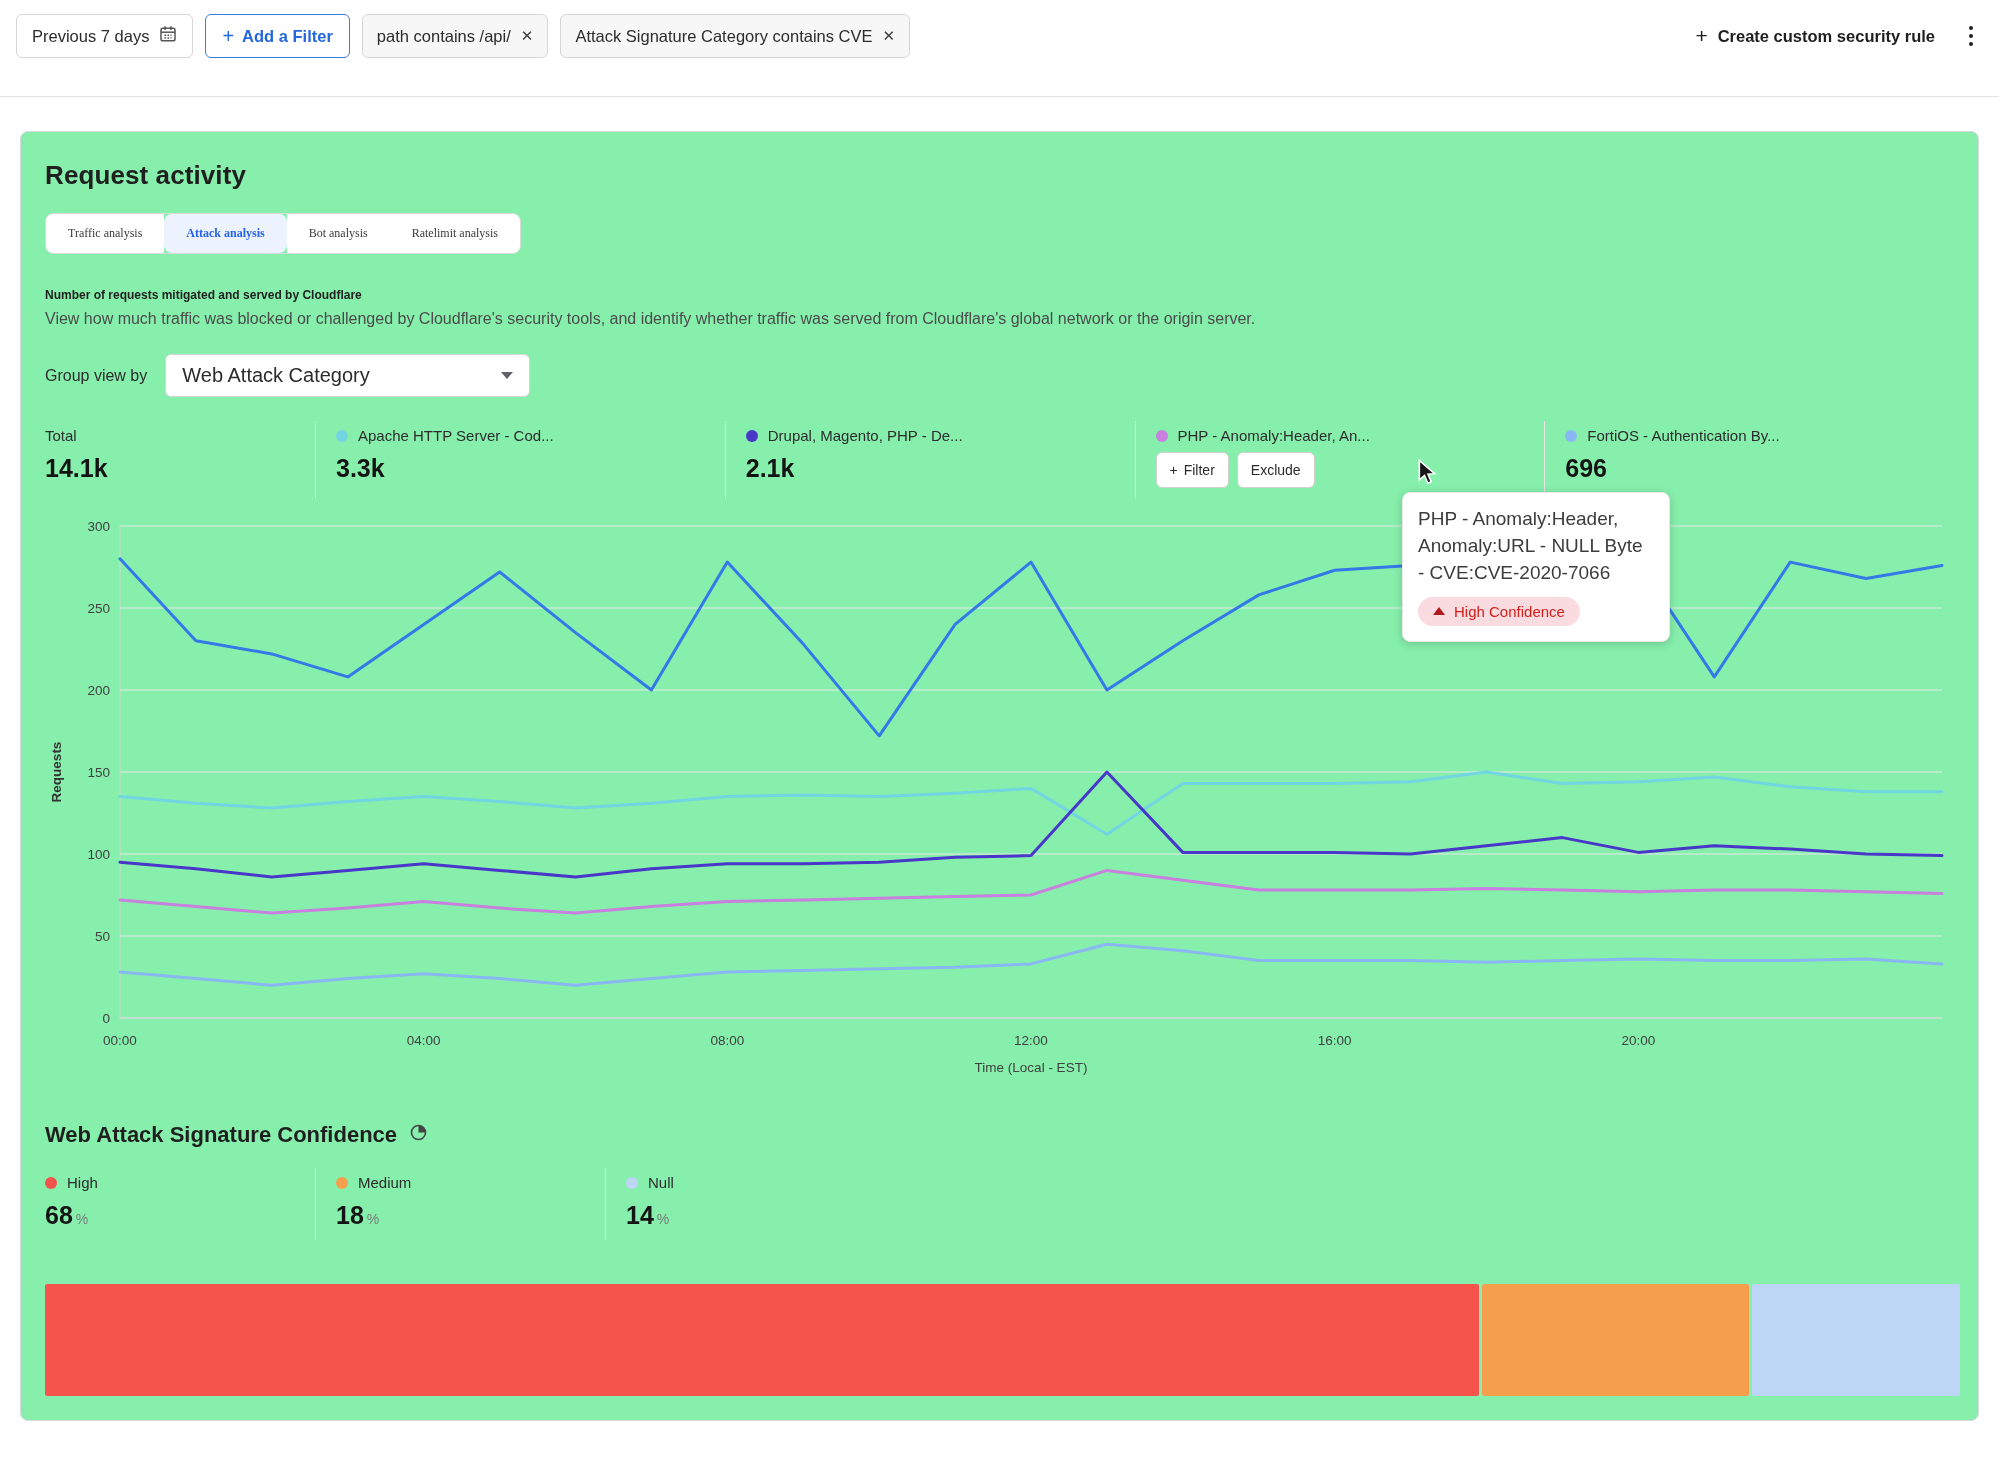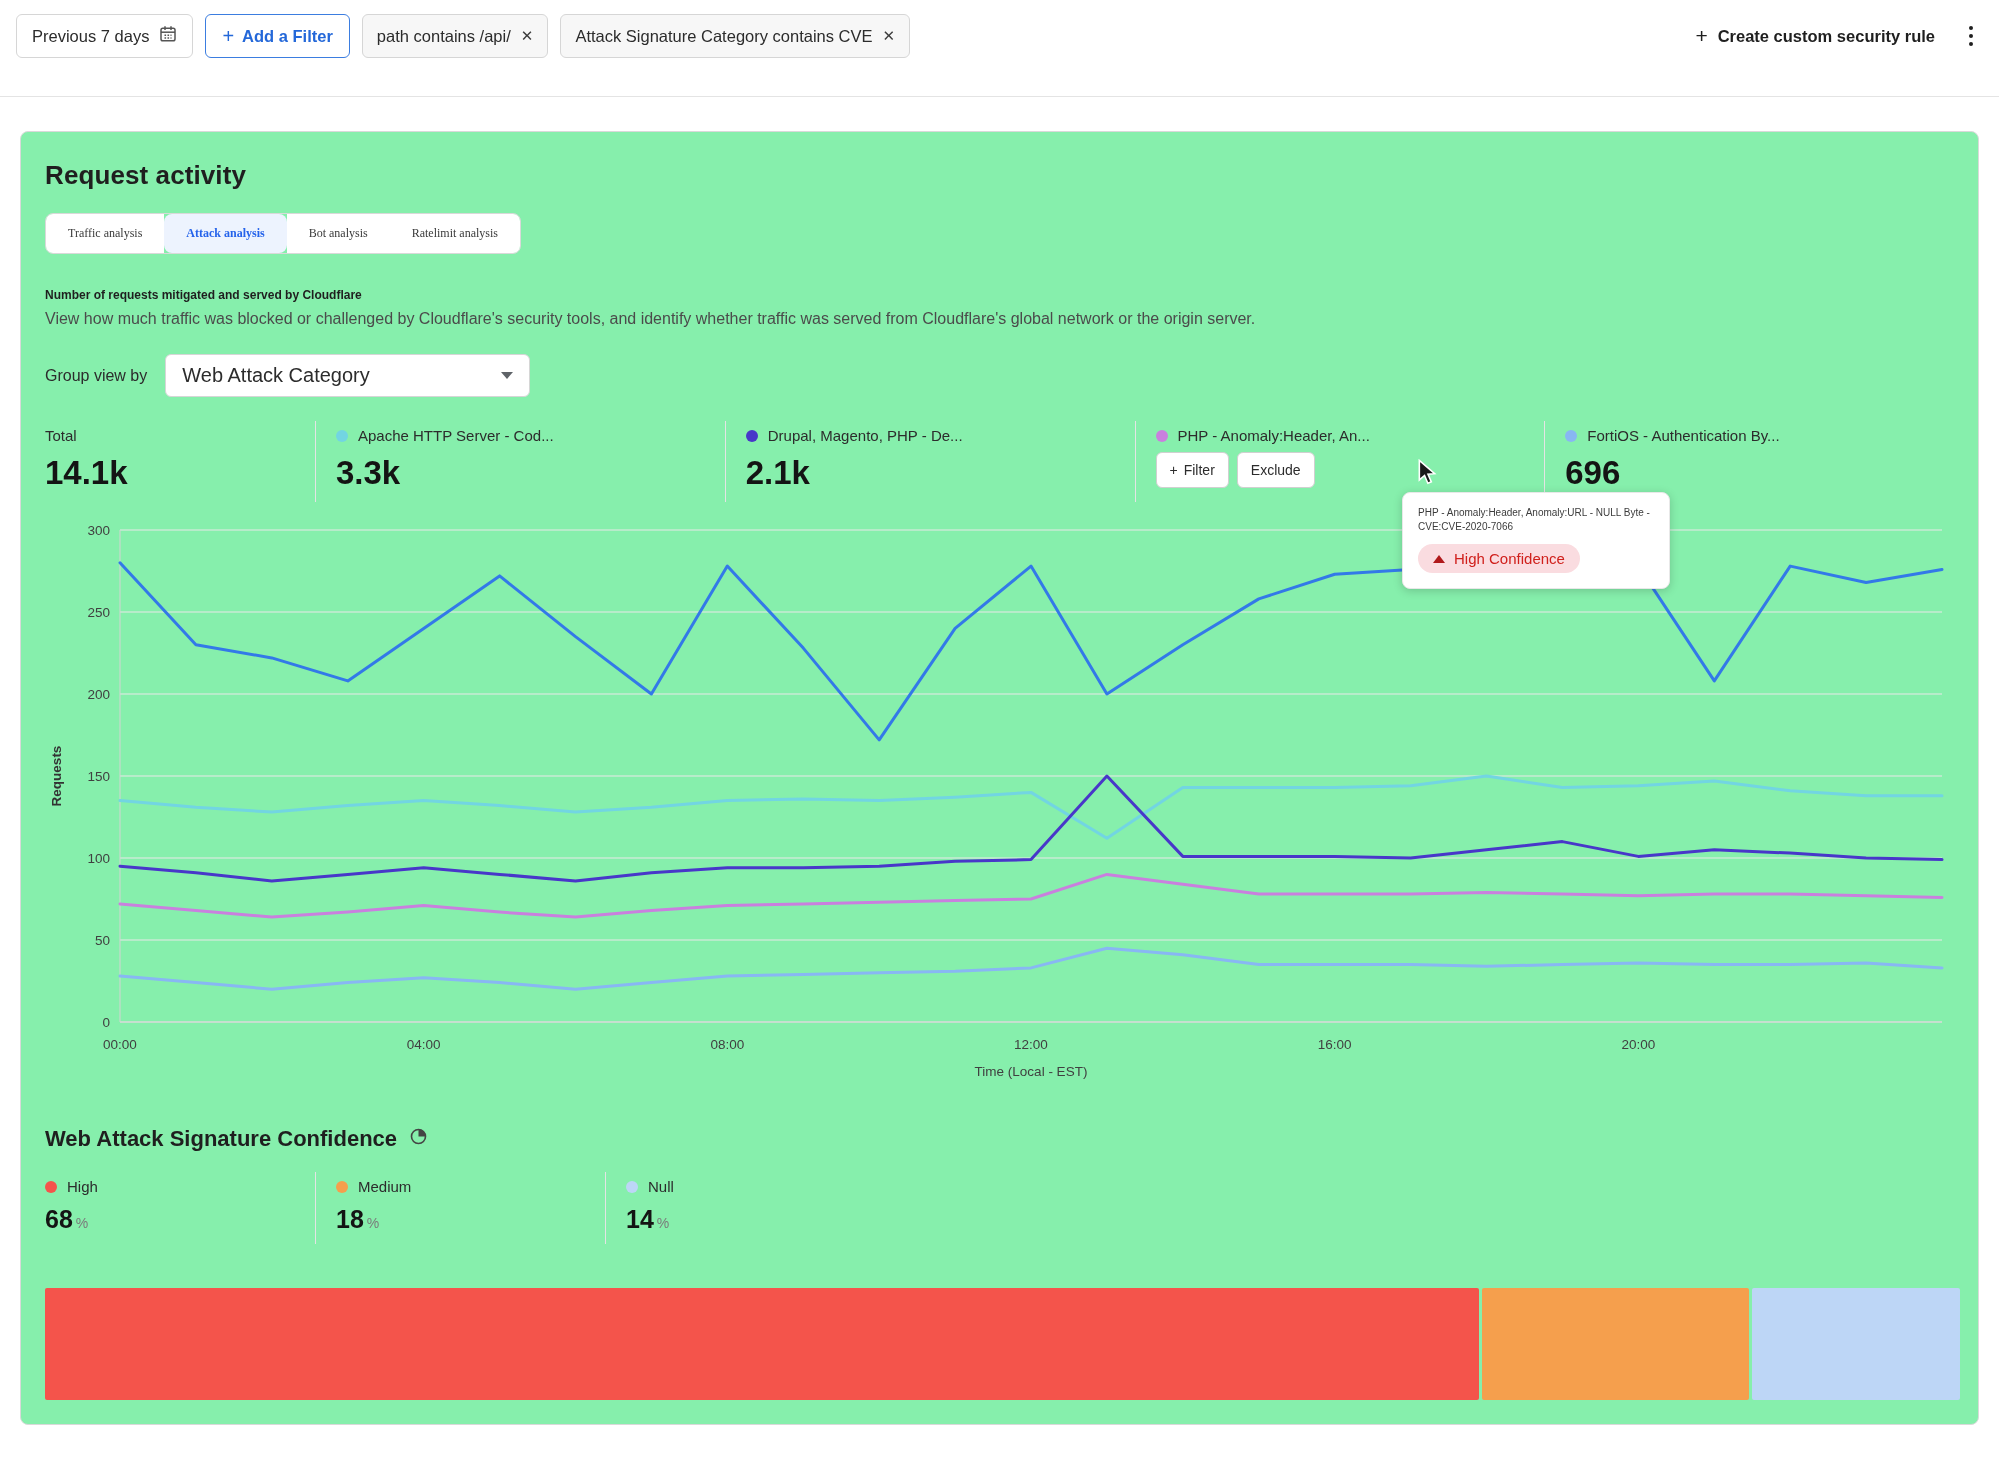--- a/index.html
+++ b/index.html
@@ -35,41 +35,41 @@
   .groupby label { font-size:16px; color:#2c2c2c; }
   .select { width:365px; height:43px; border:1px solid #d6d6d6; border-radius:6px; background:#fff;
     display:flex; align-items:center; justify-content:space-between; padding:0 16px; font-size:20px; color:#2c2c2c; cursor:pointer; }
   .caret { width:0; height:0; border-left:6px solid transparent; border-right:6px solid transparent; border-top:7px solid #5f6368; }
   
   .stats { display:flex; margin-top:24px; }
   .stat { flex:1; padding:6px 20px 10px; border-left:1px solid #e4e4e4; }
   .stat:first-child { flex:0 0 270px; border-left:none; padding-left:0; }
   .stat-label { display:flex; align-items:center; gap:10px; font-size:15px; color:#2c2c2c; white-space:nowrap; }
   .dot { width:12px; height:12px; border-radius:50%; flex:0 0 auto; }
-  .stat-value { margin-top:10px; font-size:33px; font-weight:700; color:#141414; }
+  .stat-value { margin-top:10px; font-size:25px; font-weight:700; color:#141414; }
   .stat-actions { margin-top:8px; display:flex; gap:8px; }
   .mini-btn { height:36px; padding:0 13px; display:inline-flex; align-items:center; gap:6px;
     border:1px solid #d0d0d0; border-radius:6px; background:#fff; font-size:14px; color:#2c2c2c; cursor:pointer; white-space:nowrap; }
   
   .chart-wrap { margin-top:20px; }
   svg text { font-family:"Liberation Sans", sans-serif; }
   
   .conf-title { margin-top:40px; display:flex; align-items:center; gap:12px; font-size:22px; font-weight:700; }
   .conf-legend { display:flex; margin-top:20px; }
   .conf-item { padding:6px 20px 10px; border-left:1px solid #e4e4e4; }
   .conf-item:first-child { flex:0 0 270px; border-left:none; padding-left:0; }
   .conf-item:nth-child(2), .conf-item:nth-child(3) { flex:0 0 290px; }
   .conf-pct { margin-top:10px; font-size:25px; font-weight:700; color:#141414; }
   .conf-pct .unit { font-size:14px; font-weight:400; color:#7a7a7a; margin-left:3px; }
   .conf-bar { margin-top:44px; height:112px; display:flex; gap:3px; }
   .conf-bar .seg { border-radius:2px; }
   
   .tooltip { position:absolute; left:1402px; top:492px; width:268px; background:#fff; border:1px solid #e8e8e8;
     border-radius:8px; box-shadow:0 2px 10px rgba(0,0,0,.18); padding:13px 15px 15px; z-index:50; }
-  .tooltip-text { font-size:10px; color:#3c3c3c; line-height:1.42; }
+  .tooltip-text { font-size:19px; color:#3c3c3c; line-height:1.42; }
   .badge { margin-top:10px; display:inline-flex; align-items:center; gap:9px; background:#fadce0;
     border-radius:999px; padding:6px 15px; font-size:15px; color:#d0201c; }
   .badge .tri { width:0; height:0; border-left:6px solid transparent; border-right:6px solid transparent; border-bottom:8px solid #b0191b; }
   .cursor { position:absolute; left:1416px; top:459px; z-index:60; }
 </style>
 </head>
 <body>
 
 <div class="topbar">
   <button class="btn-outline">

